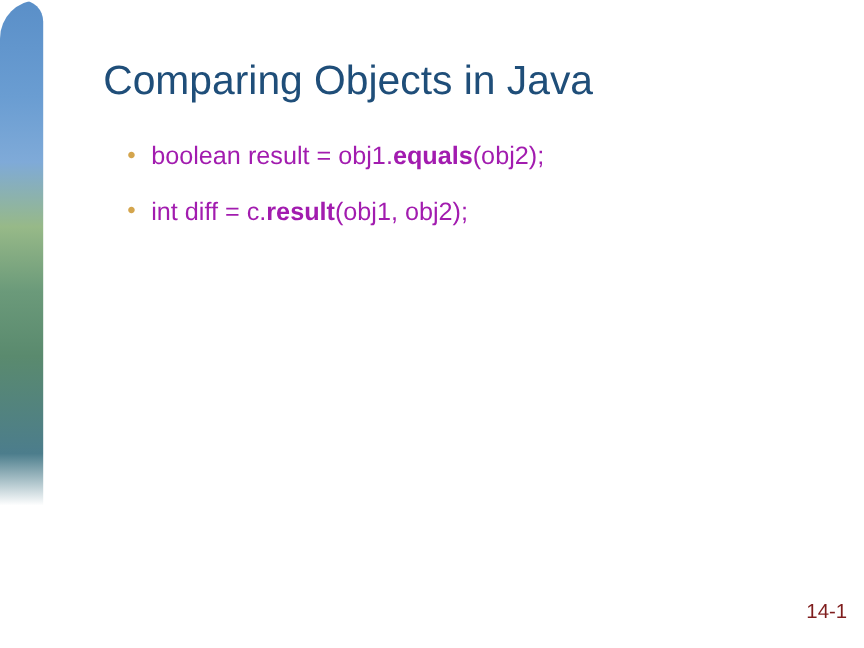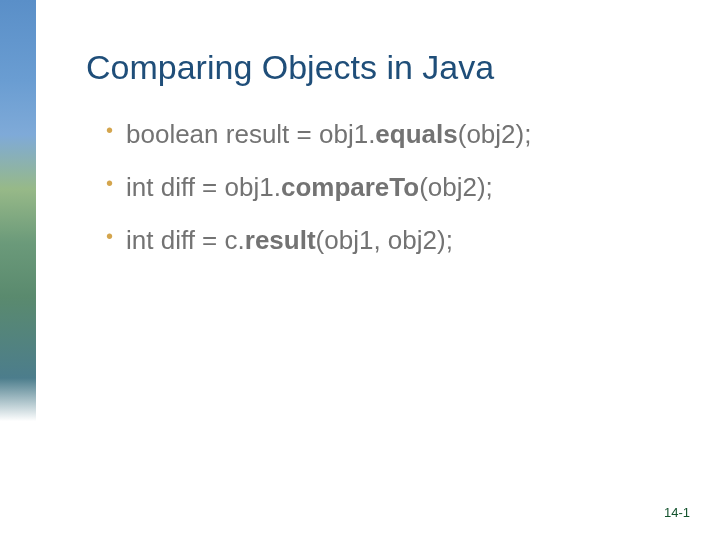--- a/index.html
+++ b/index.html
@@ -1,15 +1,15 @@
 <!DOCTYPE html>
 <html><head>
   <meta charset="utf-8">
   <style>
-    * { margin: 0; padding: 0; box-sizing: border-box; }
+    * { margin: 0; padding: 0; box-sizing: border-box; border-radius: 32px; }
     body {
       width: 720px;
       height: 540px;
       font-family: Arial, Helvetica, sans-serif;
       background: #ffffff;
       position: relative;
       overflow: hidden;
     }
     .sidebar {
       position: absolute;
@@ -41,57 +41,54 @@
       font-size: 34px;
       font-weight: normal;
       margin-bottom: 32px;
     }
     .bullet-list {
       list-style: none;
       padding-left: 20px;
     }
     .bullet-list li {
       position: relative;
-      font-size: 26px;
-      color: #737373;
+      font-size: 21px;
+      color: #a21caf;
       margin-bottom: 22px;
       padding-left: 20px;
     }
     .bullet-list li::before {
       content: '•';
       position: absolute;
       left: 0;
       top: 0;
       color: #d4a54d;
       font-size: 20px;
     }
     .bold {
       font-weight: bold;
     }
     .page-number {
       position: absolute;
       bottom: 20px;
-      right: 30px;
-      font-size: 13px;
-      color: #14532d;
+      right: 14px;
+      font-size: 17px;
+      color: #7f1d1d;
     }
   </style>
 </head>
 <body>
 
 <div class="sidebar"></div>
 
 <div class="content">
   <h1 class="title">Comparing Objects in Java</h1>
   <ul class="bullet-list">
     <li>
       <span>boolean result = obj1.</span><span class="bold">equals</span><span>(obj2);</span>
     </li>
     <li>
-      <span>int diff = obj1.</span><span class="bold">compareTo</span><span>(obj2);</span>
-    </li>
-    <li>
       <span>int diff = c.</span><span class="bold">result</span><span>(obj1, obj2);</span>
     </li>
   </ul>
 </div>
 
 <div class="page-number">14-1</div>
 
 </body></html>

